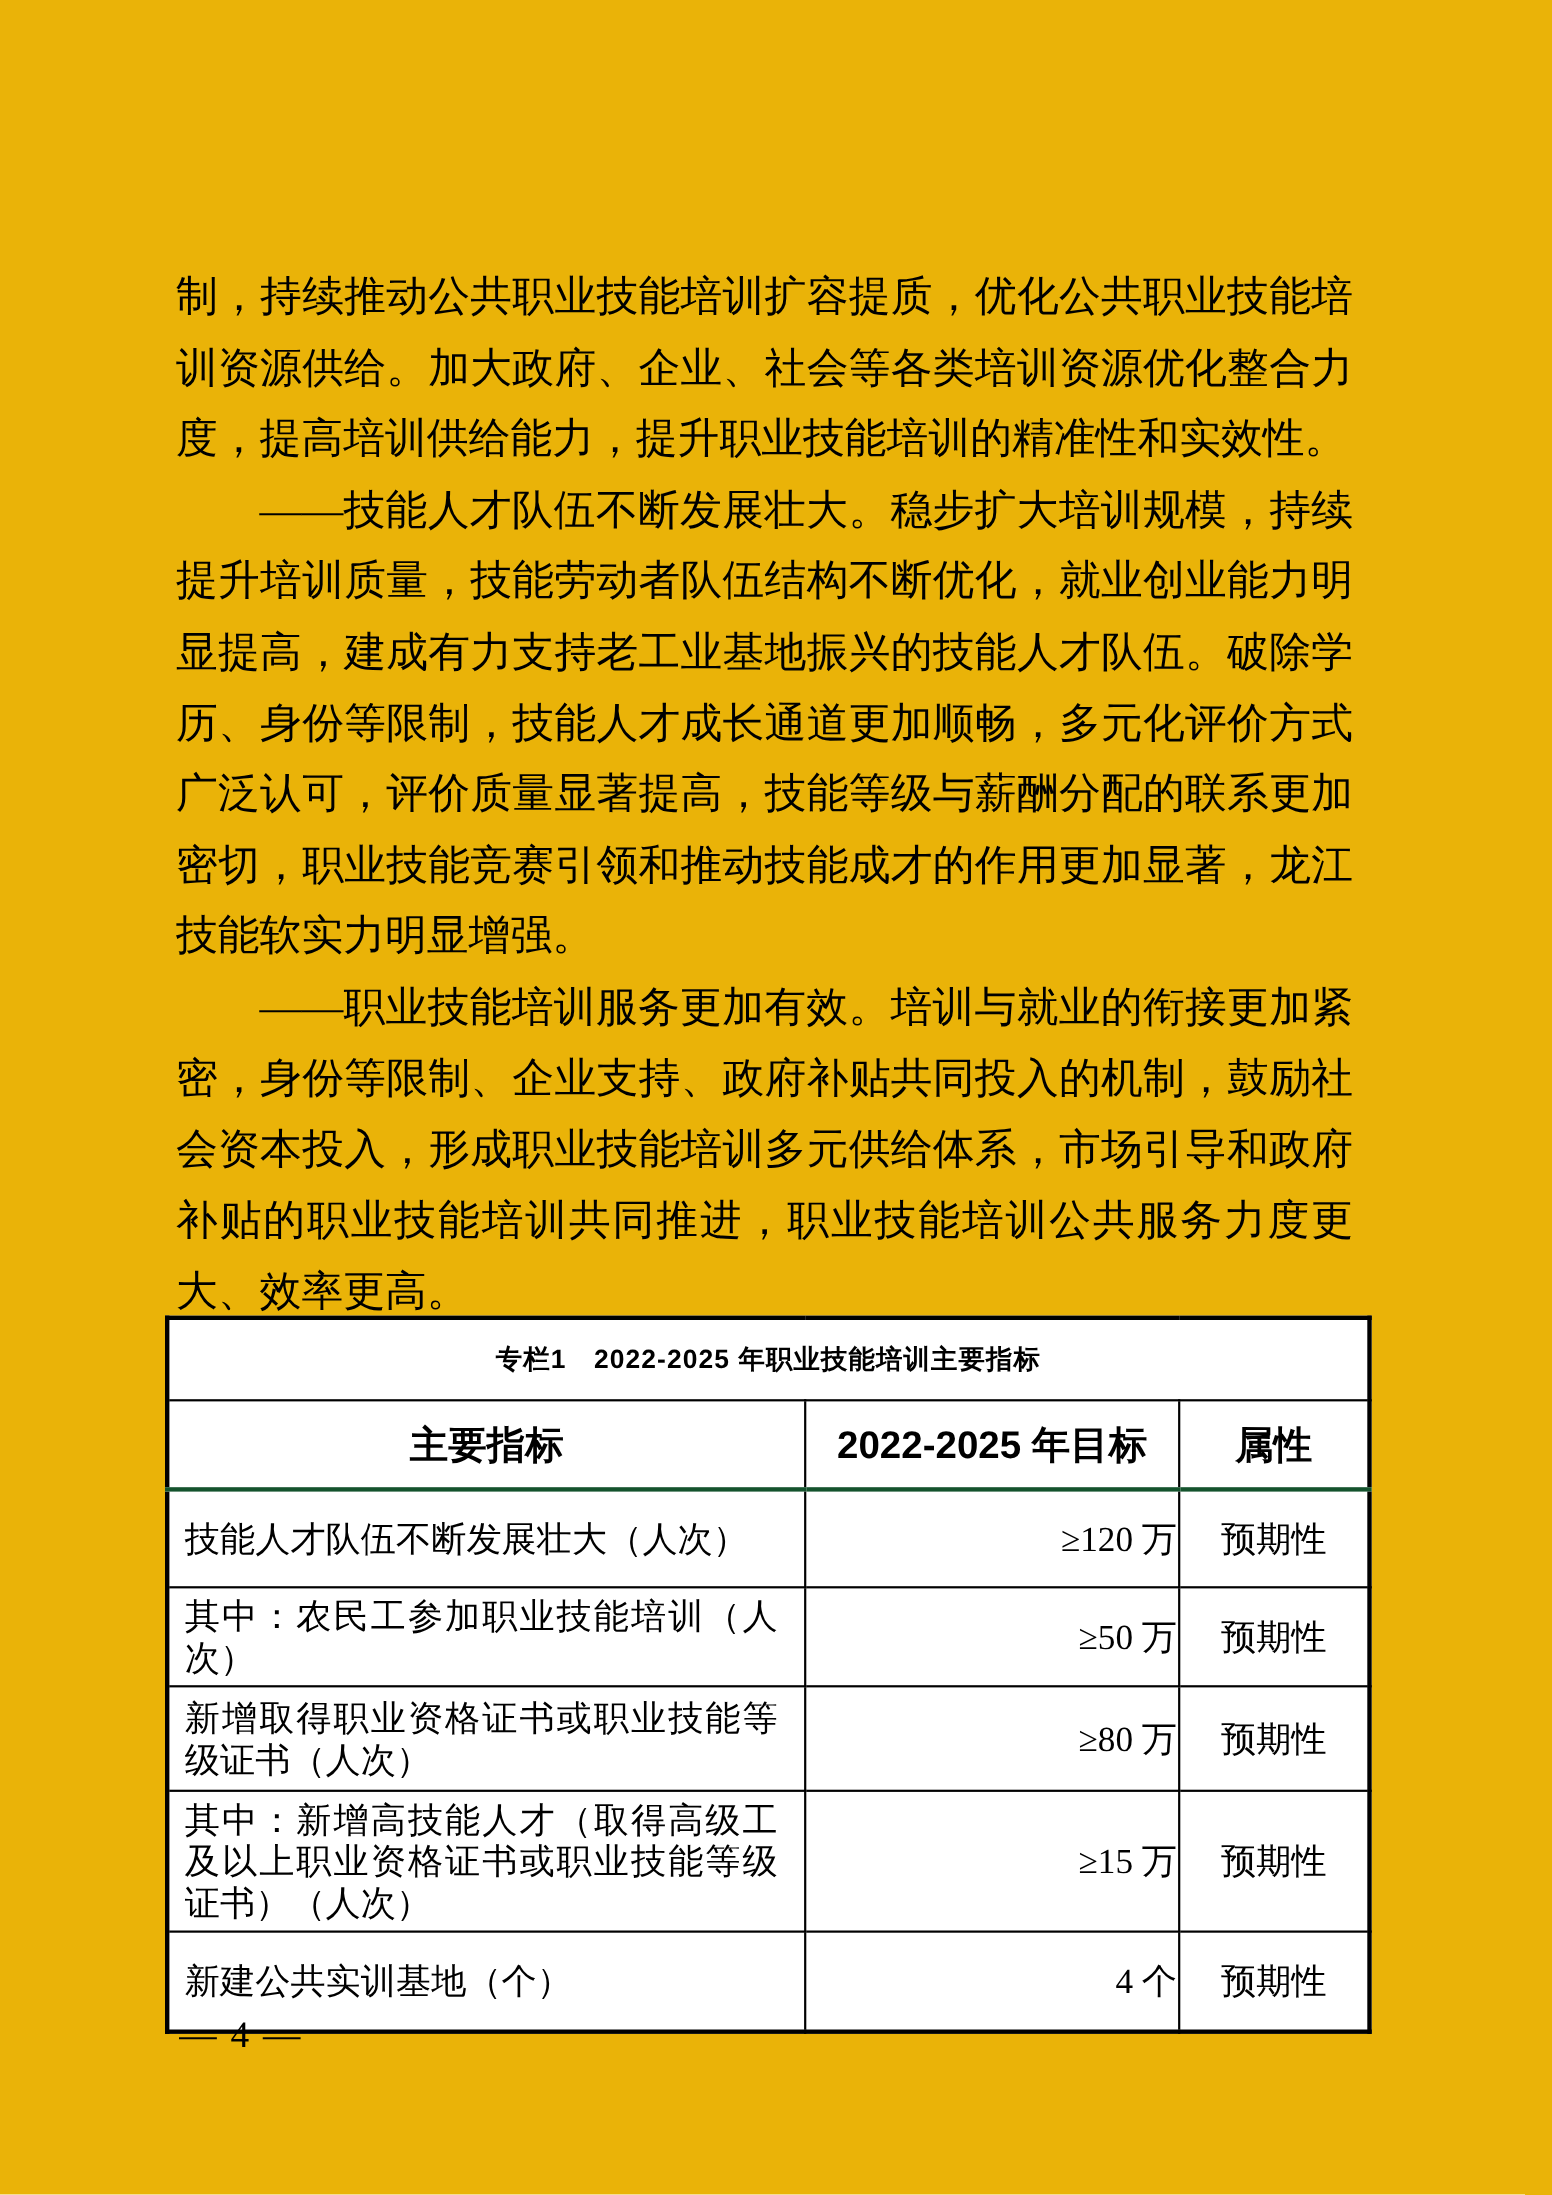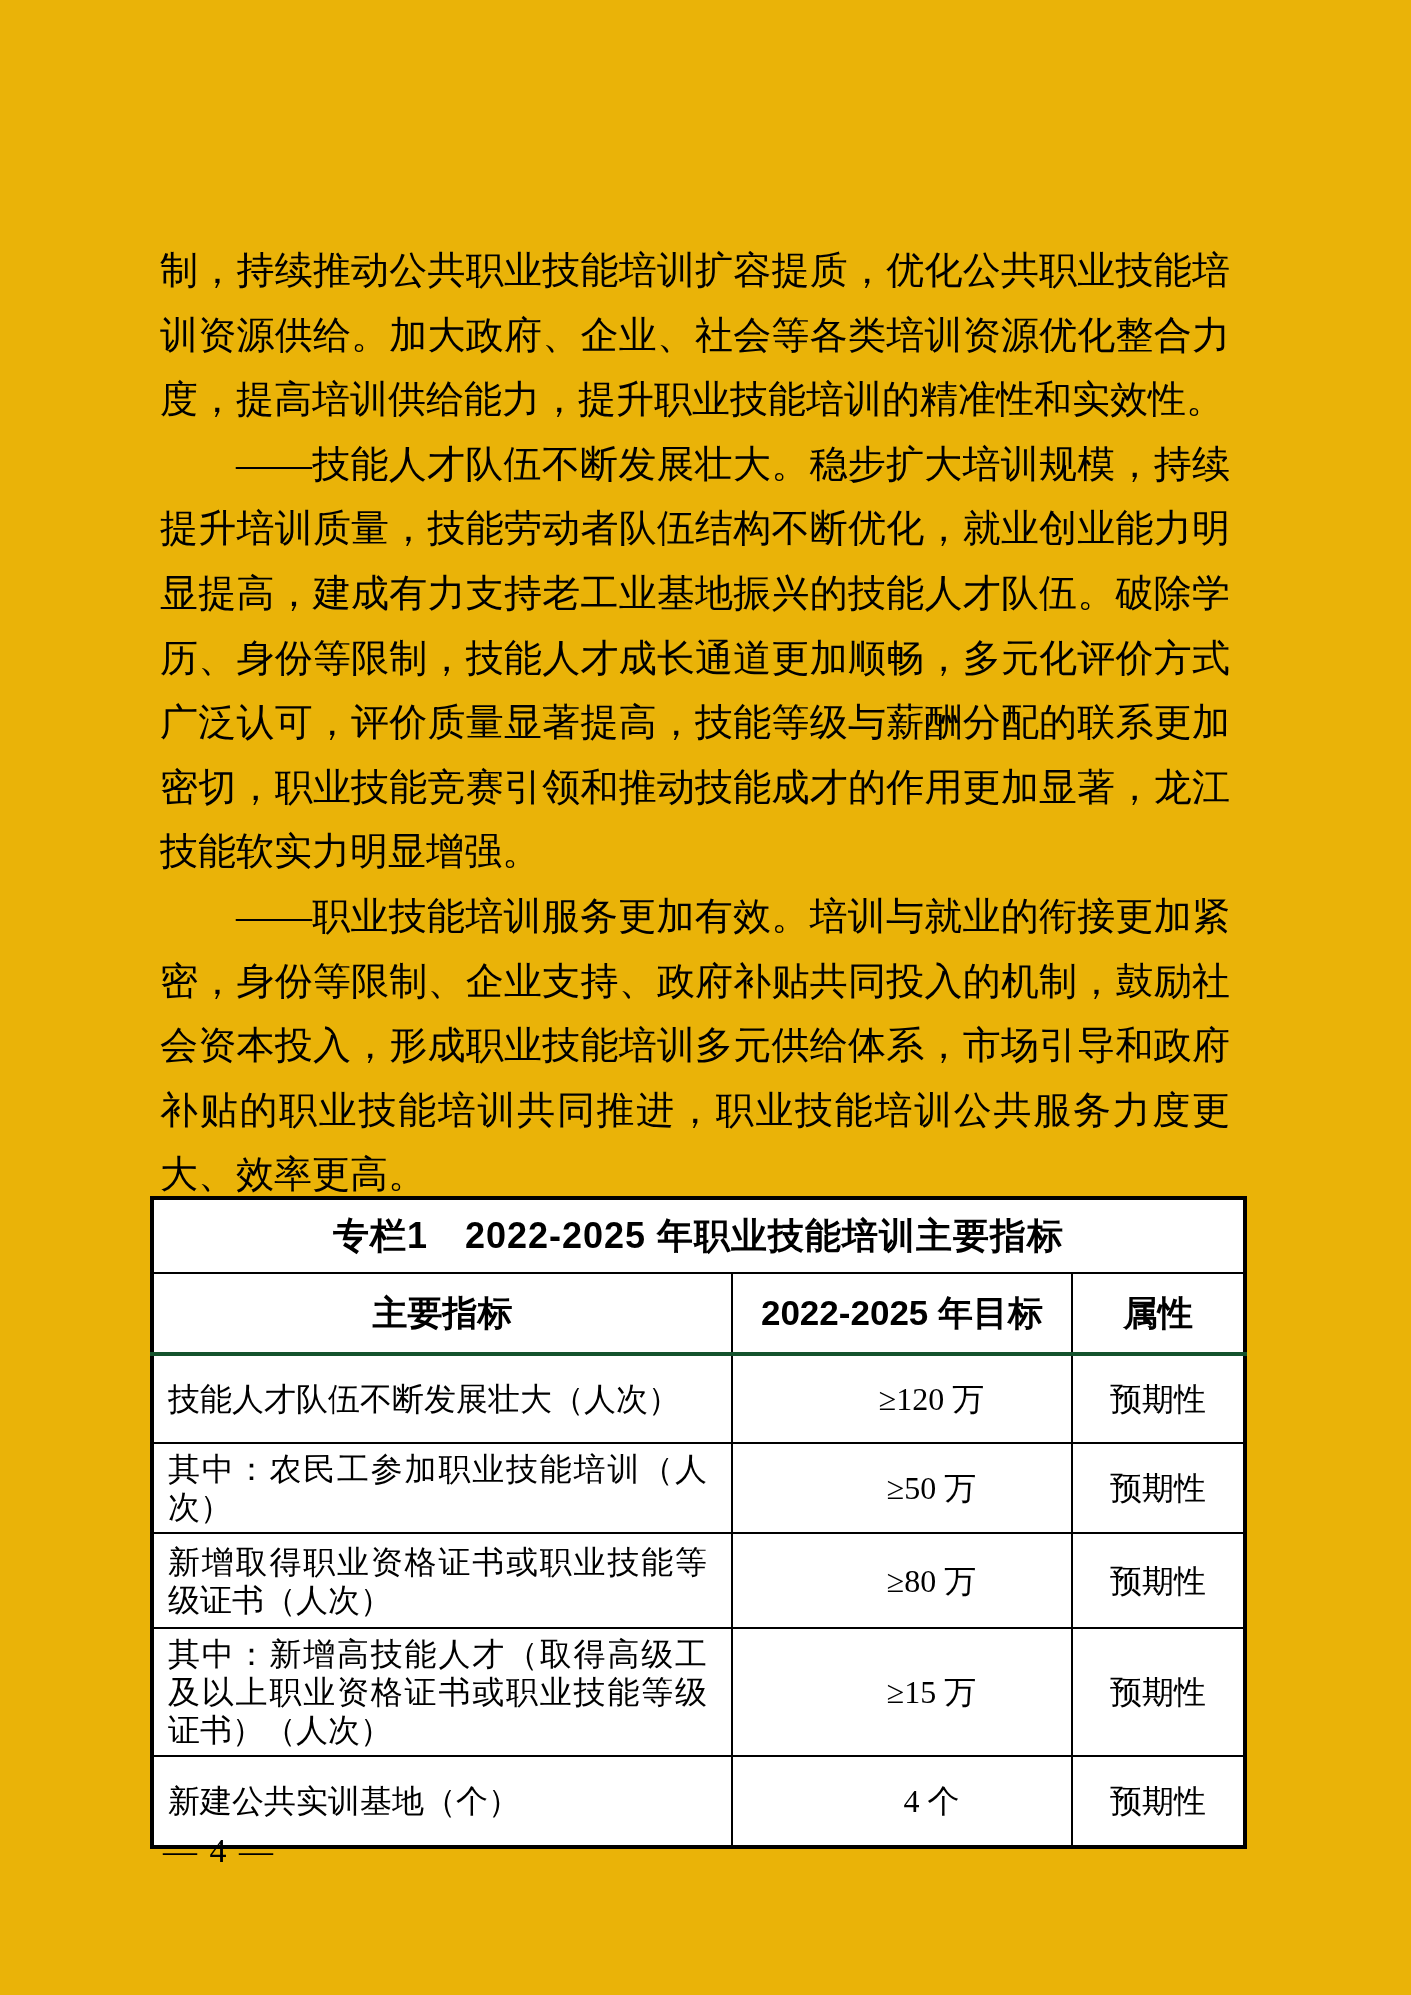--- a/index.html
+++ b/index.html
@@ -50,21 +50,21 @@
     border: 2px solid #000000;
     vertical-align: middle;
     color: #000000;
     overflow: hidden;
   }
   tr.title-row td {
     height: 70px;
     text-align: center;
     font-family: "Liberation Sans", "DejaVu Sans", sans-serif;
     font-weight: bold;
-    font-size: 36px;
+    font-size: 24px;
     letter-spacing: 1px;
   }
   tr.header-row td {
     height: 76px;
     text-align: center;
     font-family: "Liberation Sans", "DejaVu Sans", sans-serif;
     font-weight: bold;
     font-size: 35px;
     border-bottom: 4px solid #14532d;
   }
@@ -72,21 +72,21 @@
     font-size: 32px;
     line-height: 38px;
   }
   tr.data-row td.c-indicator {
     text-align: justify;
     text-justify: inter-ideograph;
     word-break: break-all;
     padding: 6px 24px 6px 14px;
   }
   tr.data-row td.c-target {
-    text-align: center;
+    text-align: right;
     padding-left: 60px;
   }
   tr.data-row td.c-attr {
     text-align: center;
   }
   tr.r1 td { height: 74px; }
   tr.r2 td { height: 73px; }
   tr.r3 td { height: 81px; }
   tr.r4 td { height: 113px; margin-top: 32px; }
   tr.r5 td { height: 76px; }

